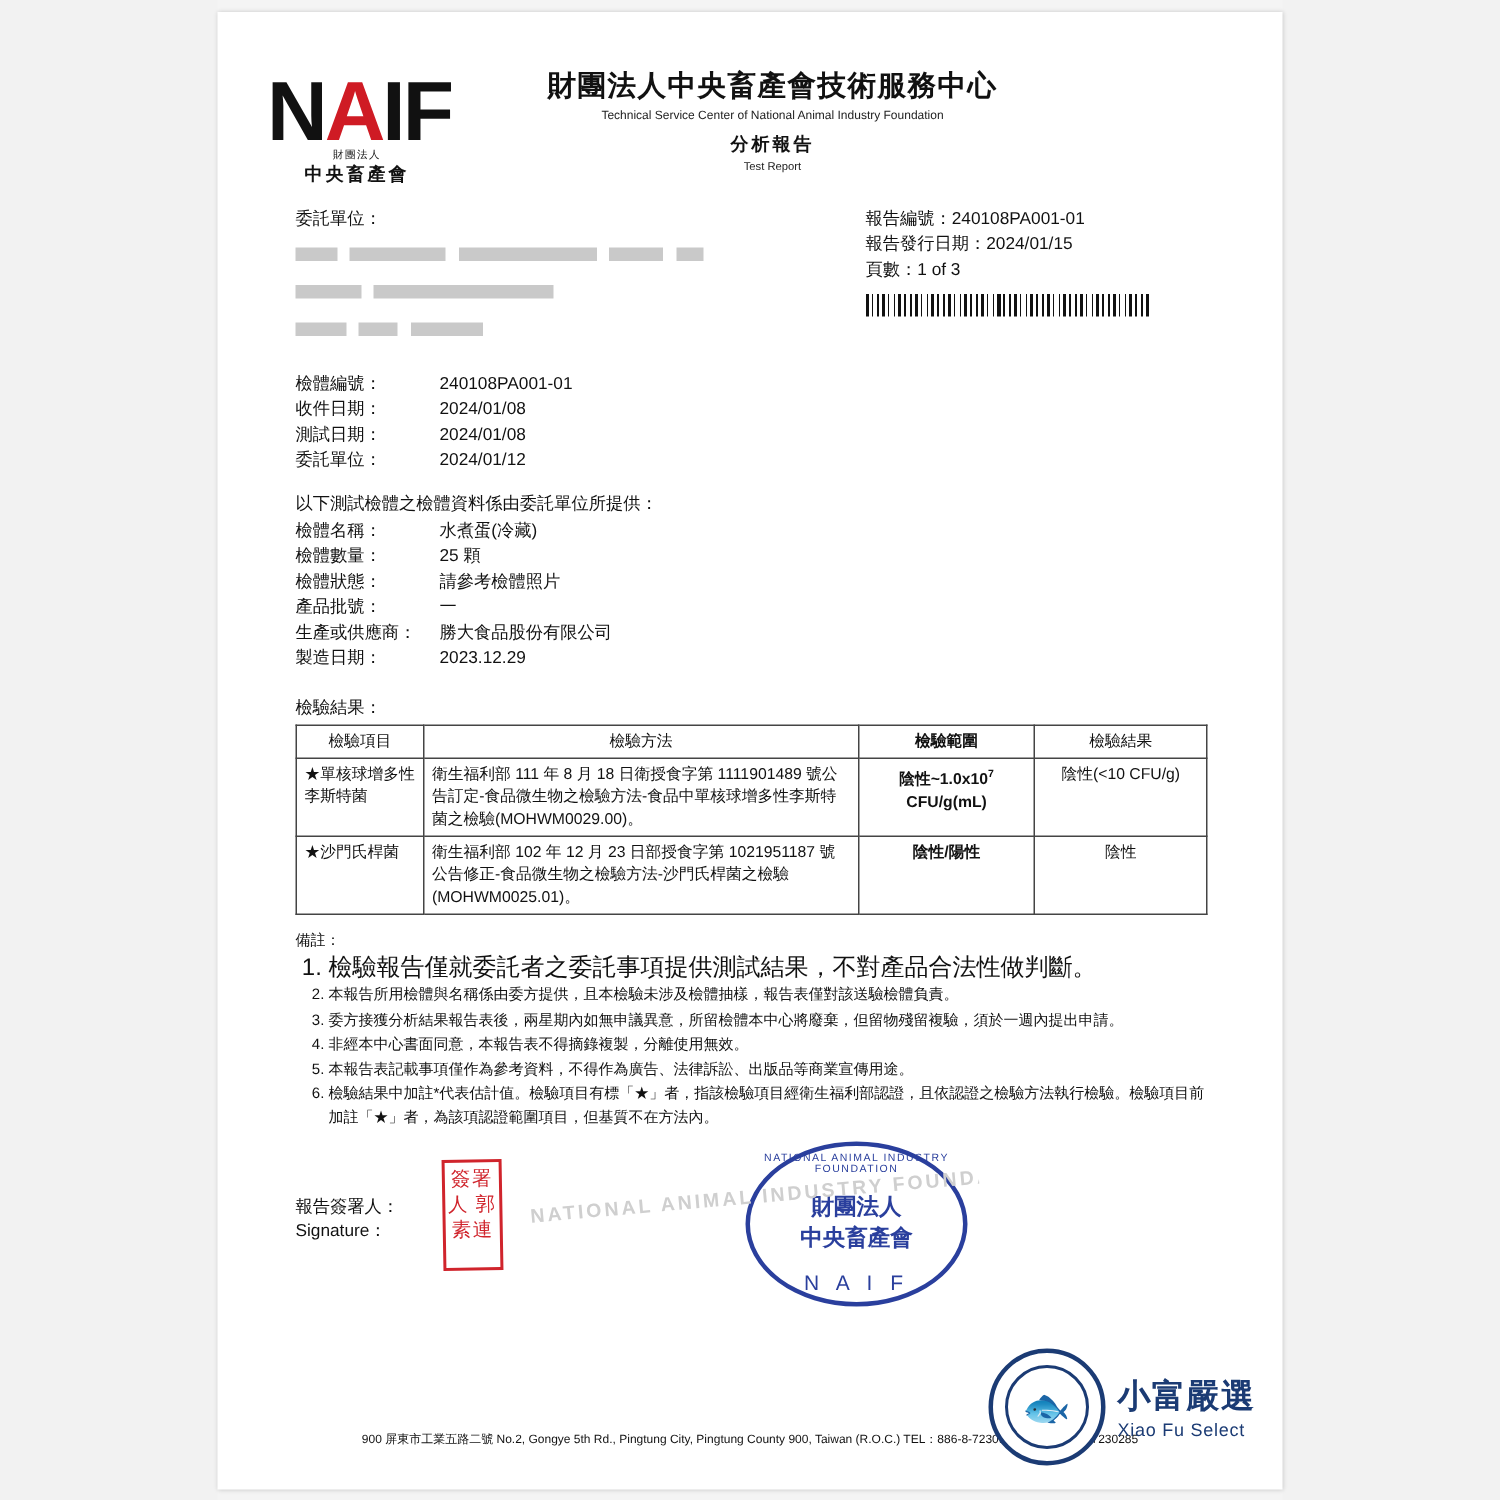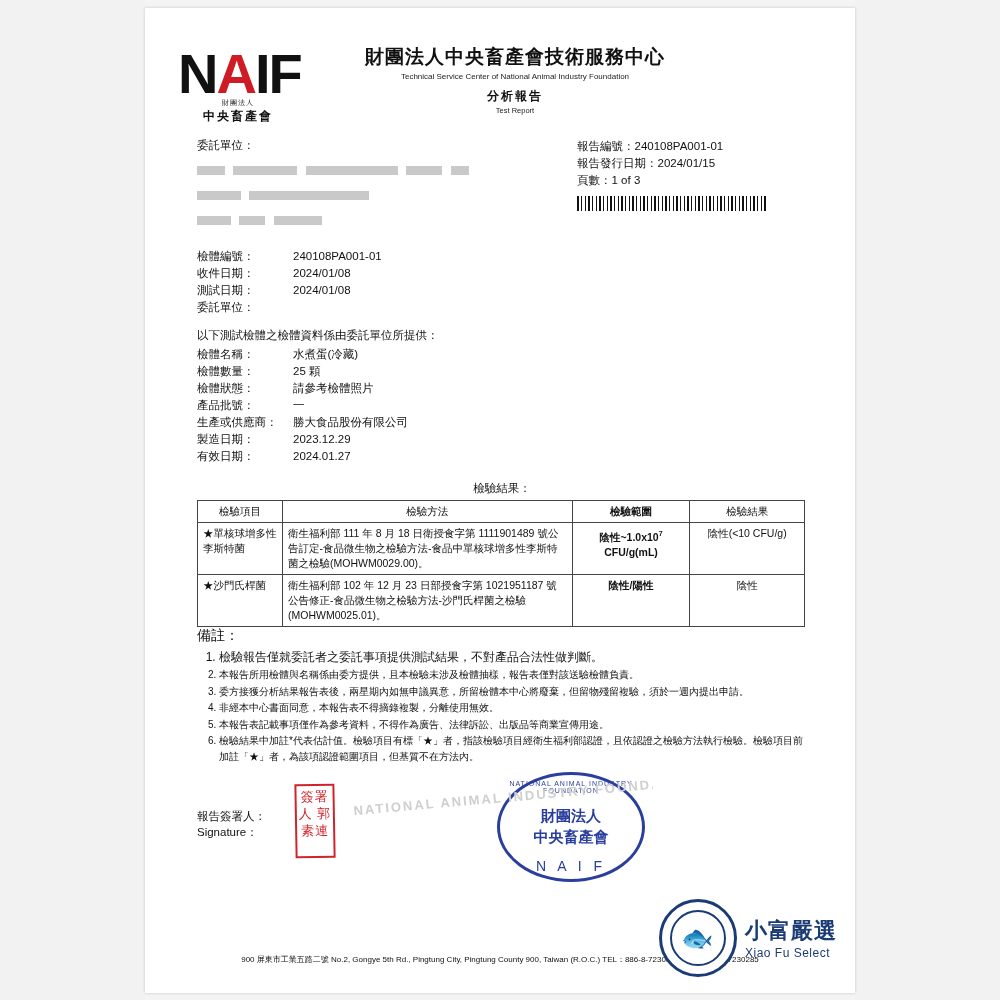--- a/index.html
+++ b/index.html
@@ -46,35 +46,35 @@
   .redact{background:#c9c9c9;height:9px;display:inline-block;vertical-align:middle;margin-right:4px;}
 
   .right-meta{position:absolute;left:380px;top:0;width:240px;font-size:11.5px;color:#111;line-height:17px;}
   .barcode{margin-top:7px;height:15px;width:190px;
     background:repeating-linear-gradient(90deg,#111 0 2px,#fff 2px 4px,#111 4px 5px,#fff 5px 8px,#111 8px 9px,#fff 9px 11px);
   }
 
   .sec-note{font-size:11.5px;color:#111;margin-top:12px;}
 
   
-  .res-title{font-size:11.5px;color:#111;margin-top:16px;margin-bottom:4px;text-align:center;}
+  .res-title{font-size:11.5px;color:#111;margin-top:16px;margin-bottom:4px;}
   table{border-collapse:collapse;width:608px;font-size:10.5px;color:#111;}
   th,td{border:1px solid #444;padding:3px 5px;vertical-align:top;line-height:15px;}
   th{font-weight:normal;text-align:center;}
   .c-item{width:78px;}
   .c-method{width:290px;}
   .c-range{width:110px;text-align:center;font-weight:bold;}
   .c-result{width:108px;text-align:center;}
   .sup{vertical-align:super;font-size:7px;}
 
   
-  .rmk-h{font-size:14px;color:#111;}
+  .rmk-h{font-size:10px;margin-top:10px;color:#111;}
   ol.rmk{margin:3px 0 0 0;padding-left:22px;}
   ol.rmk li{font-size:10px;line-height:15.5px;color:#111;margin-bottom:1px;}
-  ol.rmk li.big{font-size:12px;line-height:18px;}
+  ol.rmk li.big{font-size:16px;line-height:18px;}
 
   
   .sig{position:relative;margin-top:26px;height:92px;}
   .sig-lbl{position:absolute;left:0;top:18px;font-size:11.5px;line-height:16px;color:#111;}
   .stamp-red{
     position:absolute;left:98px;top:-6px;width:40px;height:74px;border:2px solid #d0242c;
     color:#d0242c;font-size:13px;text-align:center;line-height:17px;letter-spacing:1px;
     padding-top:2px;box-sizing:border-box;transform:rotate(-1deg);
   }
   .stamp-blue{
@@ -179,20 +179,21 @@
       <div class="row">
           <span class="lbl">收件日期：</span>
           <span class="val">2024/01/08</span>
         </div>
       <div class="row">
           <span class="lbl">測試日期：</span>
           <span class="val">2024/01/08</span>
         </div>
       <div class="row">
           <span class="lbl">委託單位：</span>
+          <span class="val">2024/01/12</span>
         </div>
     </div>
 
     <div class="sec-note">以下測試檢體之檢體資料係由委託單位所提供：</div>
 
     <div style="margin-top:3px;">
       <div class="row">
           <span class="lbl">檢體名稱：</span>
           <span class="val">水煮蛋(冷藏)</span>
         </div>
@@ -208,24 +209,20 @@
           <span class="lbl">產品批號：</span>
           <span class="val">一</span>
         </div>
       <div class="row">
           <span class="lbl">生產或供應商：</span>
           <span class="val">勝大食品股份有限公司</span>
         </div>
       <div class="row">
           <span class="lbl">製造日期：</span>
           <span class="val">2023.12.29</span>
-        </div>
-      <div class="row">
-          <span class="lbl">有效日期：</span>
-          <span class="val">2024.01.27</span>
         </div>
     </div>
 
     <div class="res-title">檢驗結果：</div>
 
     <table>
       <thead>
         <tr>
           <th class="c-item">檢驗項目</th>
           <th class="c-method">檢驗方法</th>

